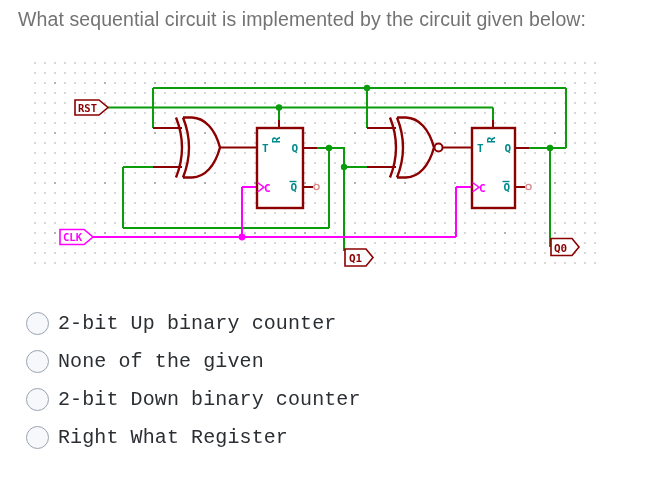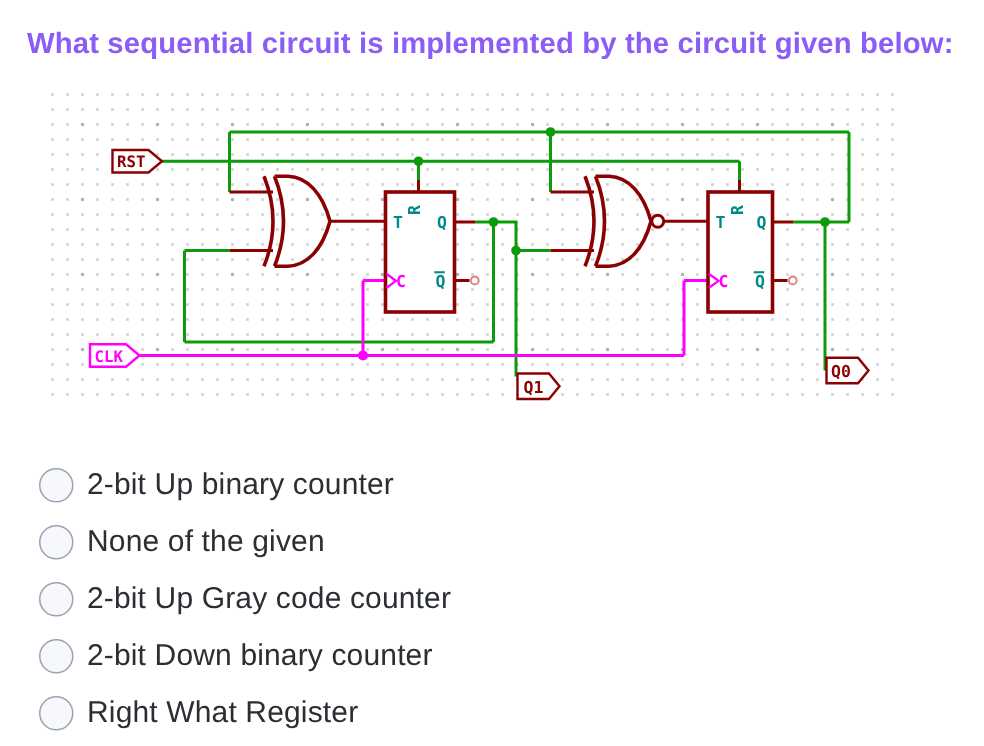--- a/index.html
+++ b/index.html
@@ -1,22 +1,22 @@
 <!DOCTYPE html>
 <html style="--green: #0a9c0a; --red: #8b0000; --magenta: #ff00ff; --teal: #008b8b; --palered: #d98c8c;"><head>
 <meta charset="utf-8">
 <style>
   html,body{margin:0;padding:0;}
   body{
     width:656px;height:497px;overflow:hidden;background:#ffffff;
     font-family:"Liberation Sans", sans-serif;position:relative;
   }
   .page-title{
-    position:absolute;left:18px;top:18px;width:620px;
-    font-size:19.5px;font-weight:700;color:#8b5cf6;letter-spacing:.1px;
+    position:absolute;left:18px;top:8px;width:620px;
+    font-size:19.5px;font-weight:400;color:#737373;letter-spacing:.1px;
   }
   
   .grid{
     position:absolute;left:30px;top:58px;width:567px;height:213px;
     background-image:
       radial-gradient(circle,#b3b3b3 1px, rgba(0,0,0,0) 1.4px),
       radial-gradient(circle,#d8d8d8 .9px, rgba(0,0,0,0) 1.2px);
     background-size:50px 50px,10px 10px;
     background-position:0 0,0 0;
   }
@@ -40,21 +40,21 @@
   
   .options{
     position:absolute;left:26px;top:311px;display:flex;flex-direction:column;gap:14px;
   }
   .option{display:flex;align-items:center;height:24px;}
   .radio{
     box-sizing:border-box;width:23px;height:23px;border-radius:50%;
     border:1.5px solid #9aa3b0;background:#f6f8fc;flex:0 0 auto;
   }
   .option-label{
-    margin-left:9px;font-size:20px;color:#2b2f33;letter-spacing:.1px;
+    margin-left:9px;font-size:20px;color:#2b2f33;letter-spacing:.1px;font-family:Liberation Mono, monospace;
   }
 </style>
 </head>
 <body>
 
 <div class="page-title">What sequential circuit is implemented by the circuit given below:</div>
 
 <div class="grid"></div>
 
 <svg class="schem" width="656" height="300" viewBox="0 0 656 300" aria-hidden="true">
@@ -170,23 +170,19 @@
   <div class="option">
     <span class="radio"></span>
     <span class="option-label">2-bit Up binary counter</span>
   </div>
   <div class="option">
     <span class="radio"></span>
     <span class="option-label">None of the given</span>
   </div>
   <div class="option">
     <span class="radio"></span>
-    <span class="option-label">2-bit Up Gray code counter</span>
-  </div>
-  <div class="option">
-    <span class="radio"></span>
     <span class="option-label">2-bit Down binary counter</span>
   </div>
   <div class="option">
     <span class="radio"></span>
     <span class="option-label">Right What Register</span>
   </div>
 </div>
 
 </body></html>

